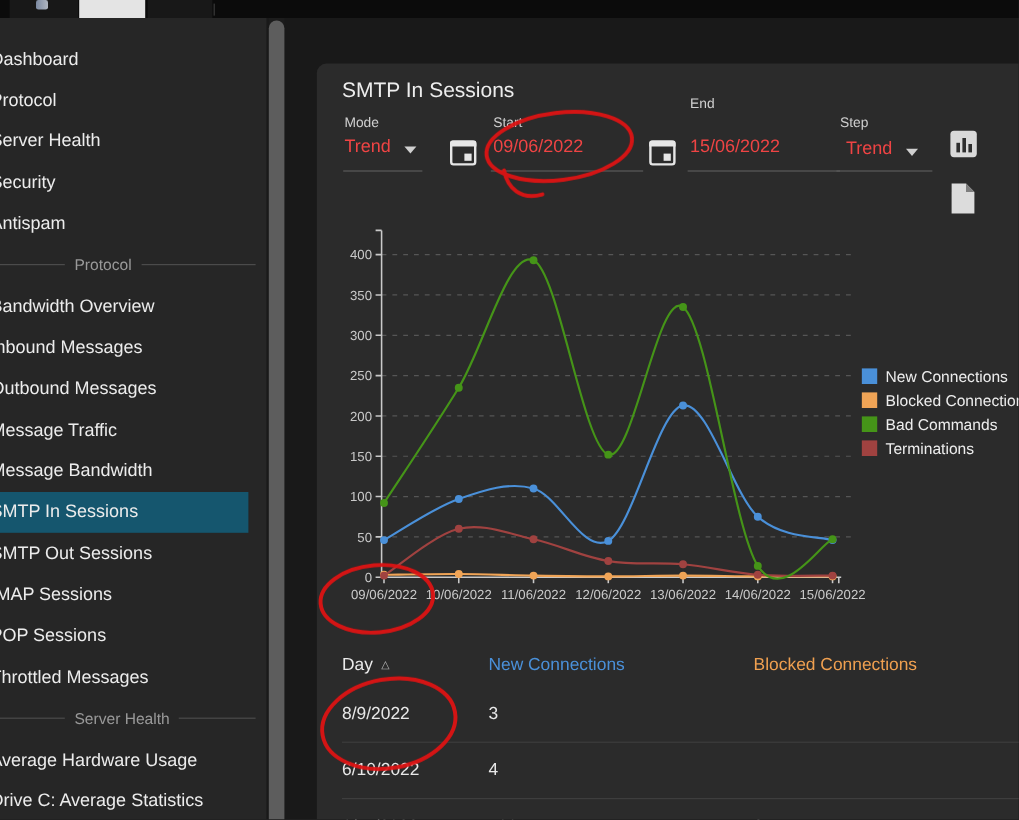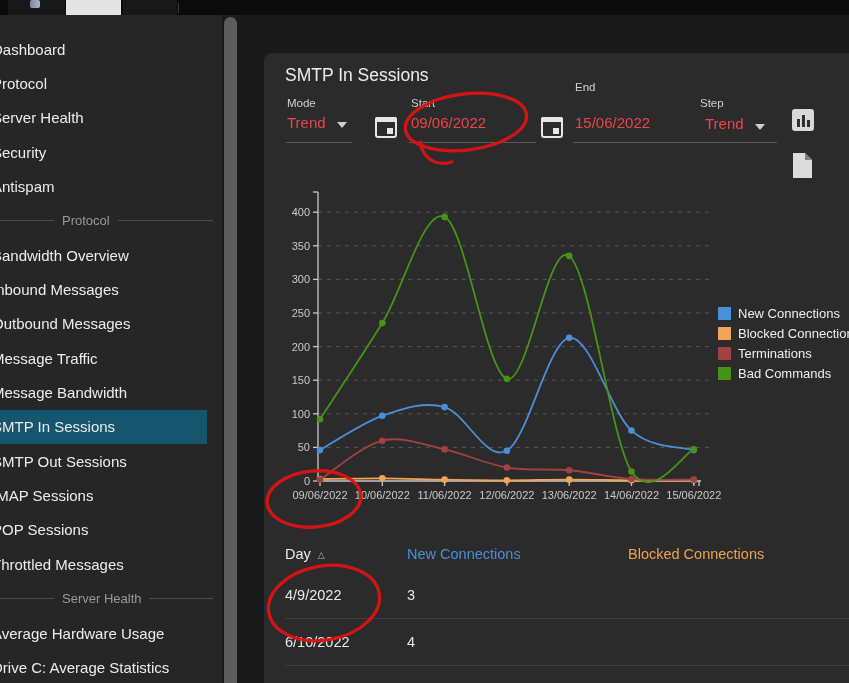--- a/index.html
+++ b/index.html
@@ -254,38 +254,38 @@
   <div class="legend">
       <div class="legend-item">
         <span class="legend-swatch" style="background: rgb(74, 144, 217);"></span>
         <span class="legend-label">New Connections</span>
       </div>
       <div class="legend-item">
         <span class="legend-swatch" style="background: rgb(240, 164, 86);"></span>
         <span class="legend-label">Blocked Connections</span>
       </div>
       <div class="legend-item">
+        <span class="legend-swatch" style="background: rgb(69, 148, 24);"></span>
+        <span class="legend-label">Bad Commands</span>
+      </div>
+      <div class="legend-item">
         <span class="legend-swatch" style="background: rgb(160, 66, 64);"></span>
         <span class="legend-label">Terminations</span>
-      </div>
-      <div class="legend-item">
-        <span class="legend-swatch" style="background: rgb(69, 148, 24);"></span>
-        <span class="legend-label">Bad Commands</span>
       </div>
     </div>
 </div>
 
 <div class="dtable">
     <div class="trow thead">
       <div class="th" style="color: rgb(235, 235, 235);">Day<span class="sort-arrow">△</span></div>
       <div class="th" style="color: rgb(74, 144, 217);">New Connections</div>
       <div class="th" style="color: rgb(240, 160, 80);">Blocked Connections</div>
     </div>
     <div class="trow tbody-row sep">
-      <div class="td">4/9/2022</div>
+      <div class="td">8/9/2022</div>
       <div class="td">3</div>
     </div>
     <div class="trow tbody-row sep">
       <div class="td">6/10/2022</div>
       <div class="td">4</div>
     </div>
     <div class="trow tbody-row">
       <div class="td">6/11/2022</div>
       <div class="td">100</div>
       <div class="td">2</div>

